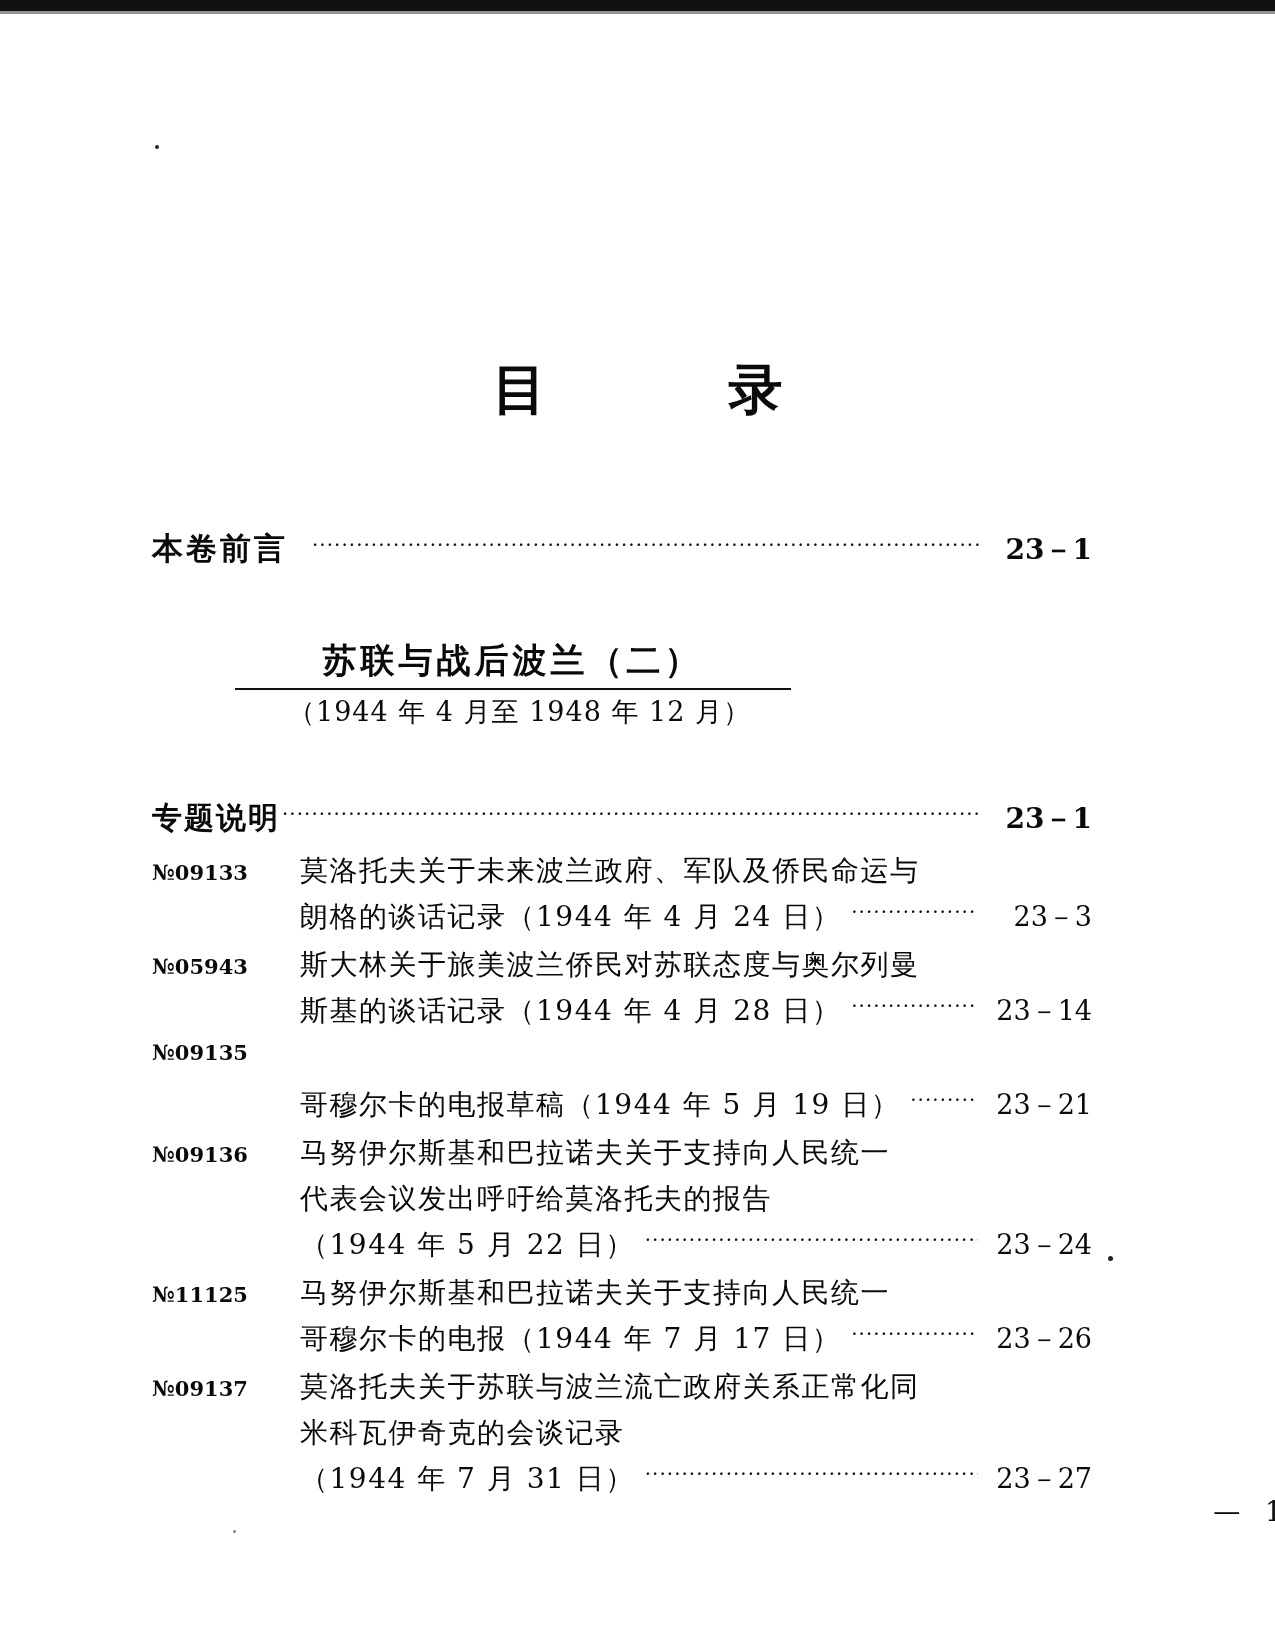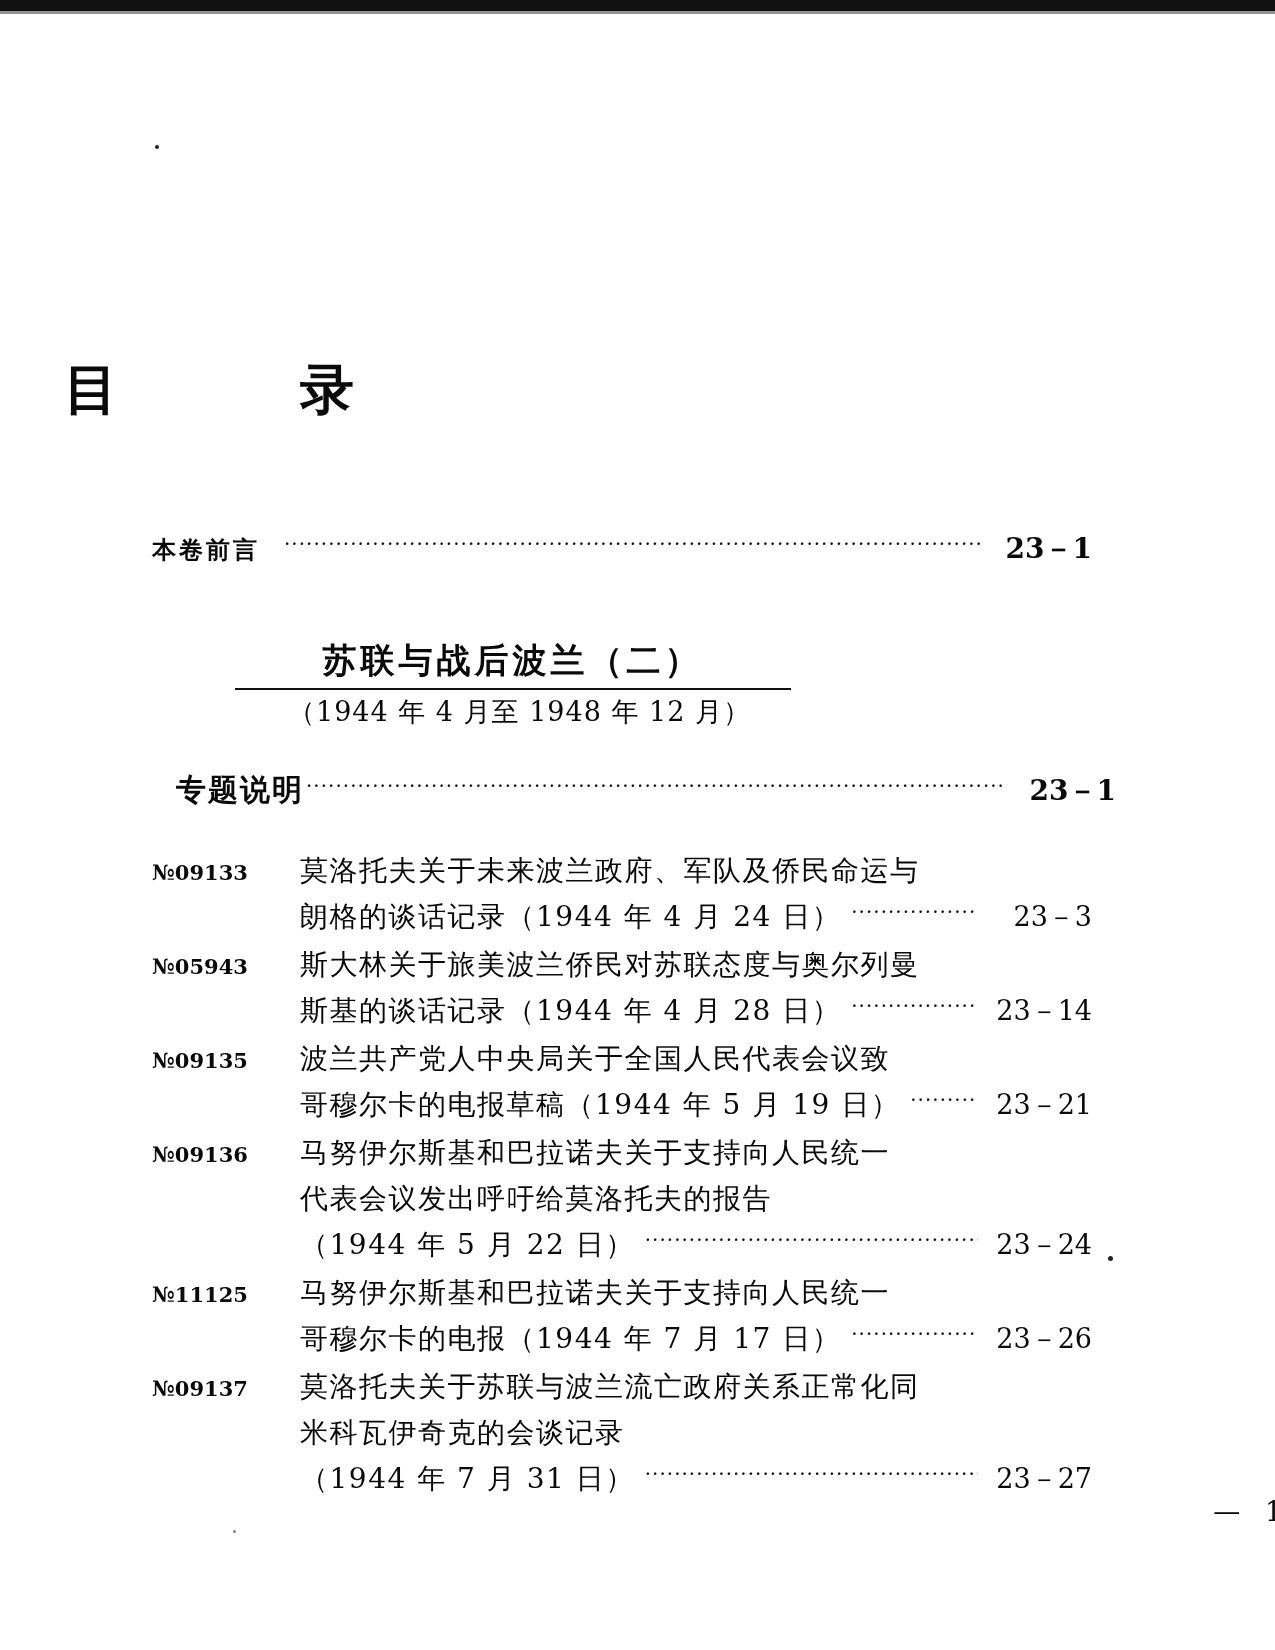--- a/index.html
+++ b/index.html
@@ -52,20 +52,21 @@
     width: 1275px;
     height: 1650px;
   }
 
   
   .doc-title {
     position: absolute;
     left: 0;
     top: 362px;
     width: 1275px;
+    text-align: center;
     font-family: "DejaVu Serif", "Liberation Serif", serif;
     font-weight: 700;
     font-size: 54px;
     letter-spacing: 64px;
     text-indent: 64px;
     line-height: 1;
   }
 
   
   .toc-row {
@@ -102,21 +103,21 @@
     font-weight: 600;
     text-align: right;
     min-width: 96px;
   }
 
   
   .row-preface {
     top: 528px;
     font-size: 30px;
   }
-  .row-preface .toc-label { font-size: 24px; letter-spacing: 3px; }
+  .row-preface .toc-label { font-size: 31px; letter-spacing: 3px; }
   .row-preface .leader { margin-left: 24px; margin-right: 16px; }
   .row-preface .pageno { font-size: 28px; }
 
   
   .section-head {
     position: absolute;
     left: 0;
     top: 638px;
     width: 1025px;
     text-align: center;
@@ -142,23 +143,22 @@
     left: 0;
     top: 694px;
     width: 1039px;
     text-align: center;
     font-size: 27px;
     letter-spacing: 1px;
   }
 
   
   .row-topic {
-    top: 770px;
+    top: 798px;
     font-size: 29px;
-    margin-left: 24px;
   }
   .row-topic .toc-label { font-size: 30px; letter-spacing: 2px; }
   .row-topic .leader { margin-left: 2px; margin-right: 14px; }
   .row-topic .pageno { font-size: 28px; }
 
   
   .entries {
     position: absolute;
     left: 152px;
     top: 852px;
@@ -269,21 +269,20 @@
         <div class="entry-line cont">
           <span class="entry-no">№09134</span>
           <span class="entry-text">斯基的谈话记录（1944 年 4 月 28 日）</span>
           <span class="leader"></span>
           <span class="pageno">23－14</span>
         </div>
       </div>
       <div class="entry">
         <div class="entry-line no-leader">
           <span class="entry-no">№09135</span>
-          <span class="entry-text">波兰共产党人中央局关于全国人民代表会议致</span>
           <span class="leader"></span>
           <span class="pageno"></span>
         </div>
         <div class="entry-line cont">
           <span class="entry-no">№09135</span>
           <span class="entry-text">哥穆尔卡的电报草稿（1944 年 5 月 19 日）</span>
           <span class="leader"></span>
           <span class="pageno">23－21</span>
         </div>
       </div>

